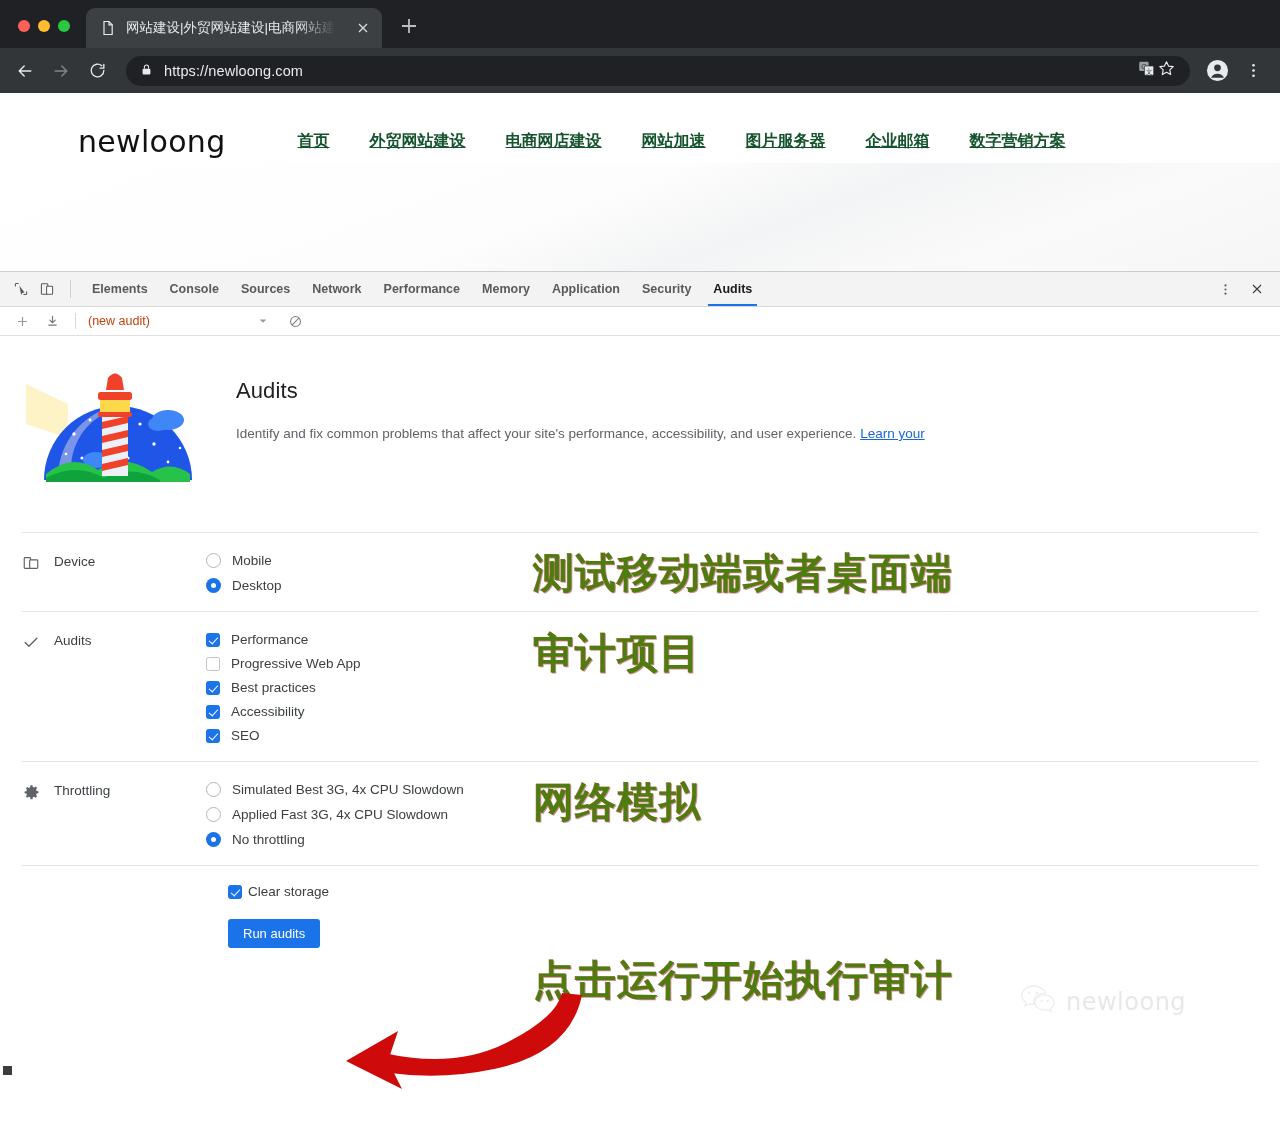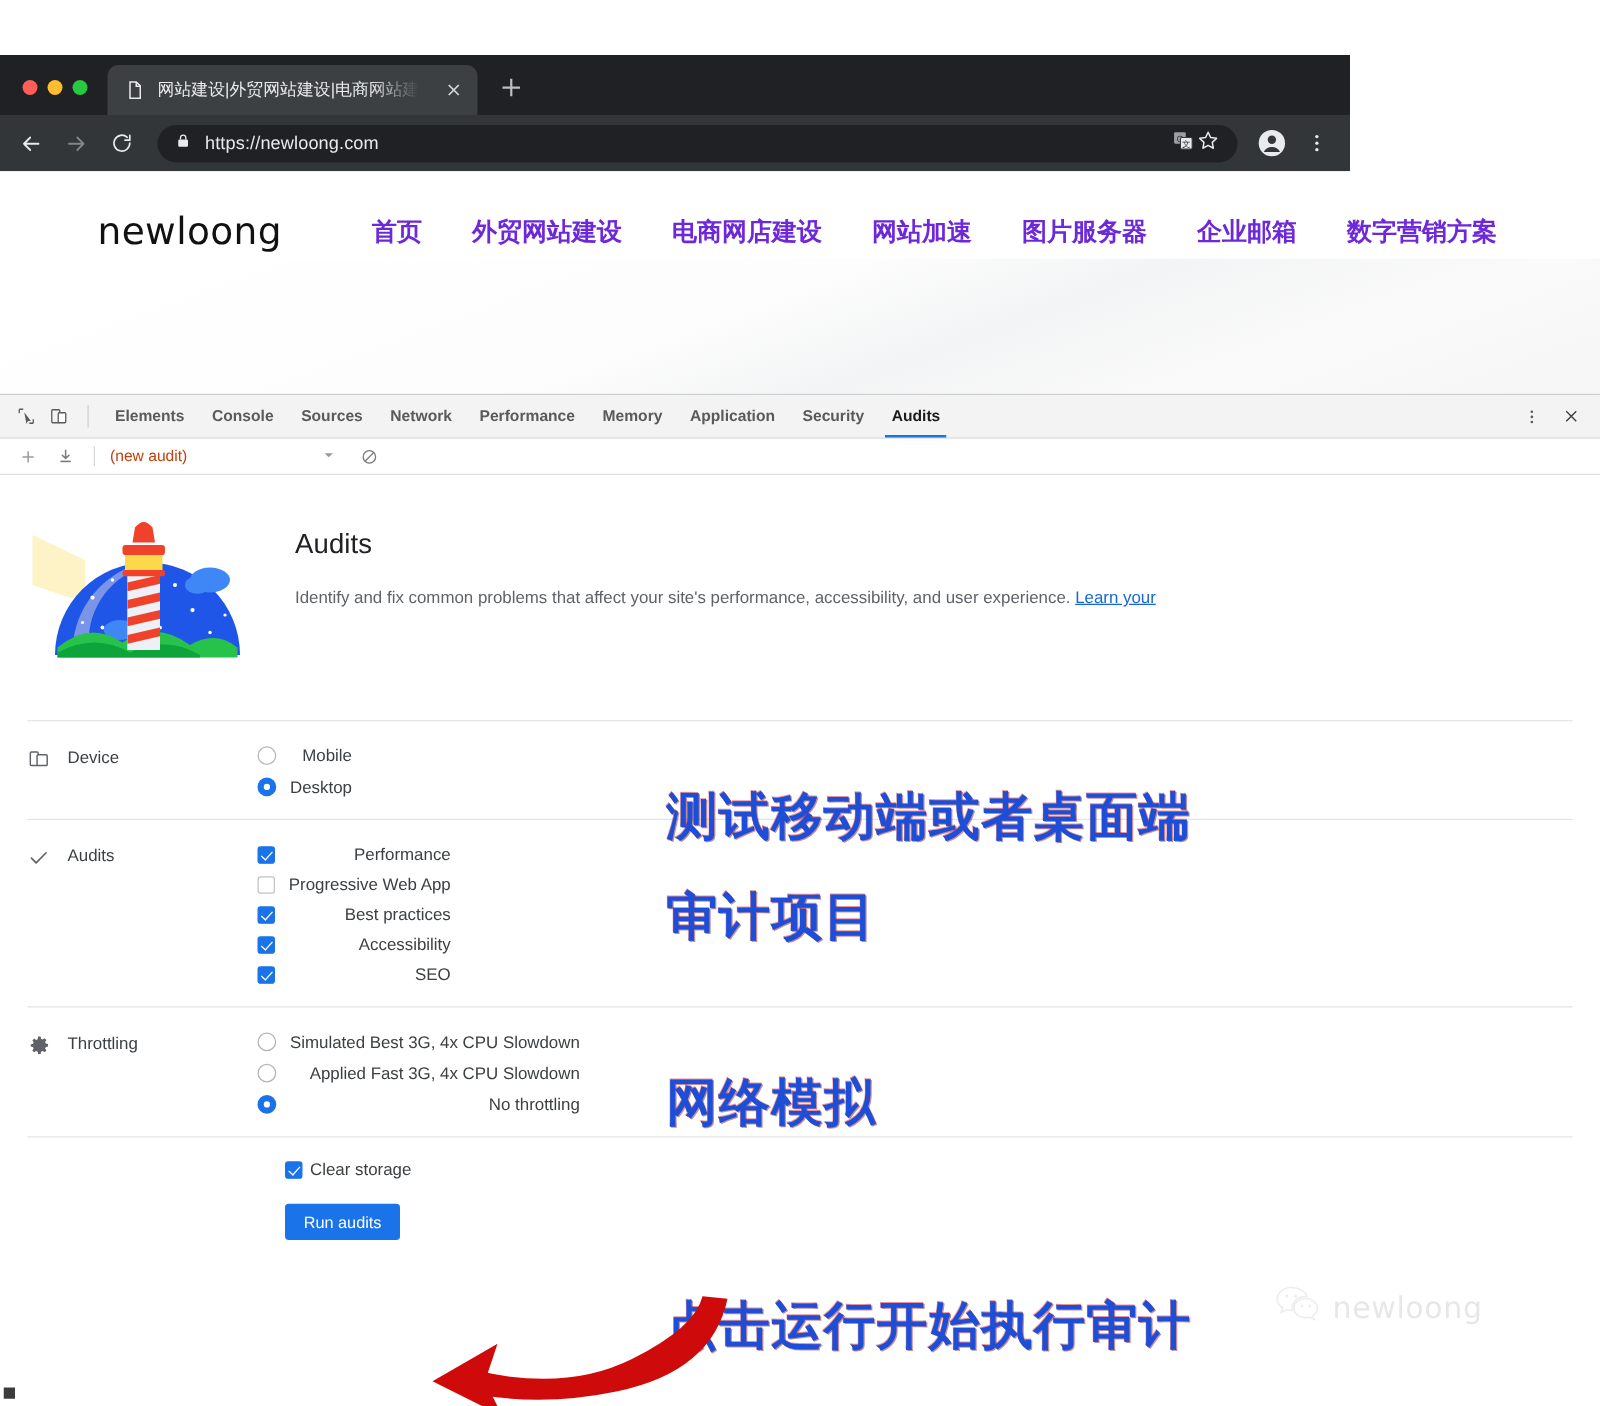--- a/index.html
+++ b/index.html
@@ -3,21 +3,21 @@
 <meta charset="utf-8">
 <style>
   * { box-sizing: border-box; margin: 0; padding: 0; }
   html, body {
     width: 1280px; height: 1125px;
     font-family: "Liberation Sans", "DejaVu Sans", sans-serif;
     background: #fff; overflow: hidden;
   }
 
   
-  .browser { width: 1080px; background: #c4b5fd; margin-top: 44px; }
+  .browser { width: 1280px; background: #c4b5fd; }
   .tabstrip { height: 48px; position: relative; background: #202124; display: flex; align-items: flex-end; }
   .traffic { display: flex; gap: 8px; padding: 0 0 16px 18px; align-items: center; }
   .dot { width: 12px; height: 12px; border-radius: 50%; }
   .dot.r { background: #ff5f57; }
   .dot.y { background: #febc2e; }
   .dot.g { background: #28c840; }
   .tab {
     height: 40px; width: 296px; margin-left: 16px;
     background: #3c4043; border-radius: 9px 9px 0 0;
     display: flex; align-items: center; padding: 0 10px 0 14px; gap: 10px;
@@ -45,21 +45,21 @@
 
   
   .page { height: 178px; position: relative; background: #fff; overflow: hidden; }
   .hero-sheen {
     position: absolute; left: 0; right: 0; top: 70px; bottom: 0;
     background: linear-gradient(160deg, #ffffff 0%, #fdfdfd 44%, #f3f4f5 60%, #fafafa 78%, #f6f6f7 100%);
   }
   .site-nav { position: relative; display: flex; align-items: center; height: 96px; padding-left: 78px; }
   .logo { font-family: "DejaVu Sans", sans-serif; font-size: 30px; letter-spacing: .3px; color: #111; font-weight: 400; }
   .menu { display: flex; align-items: center; gap: 40px; margin-left: 72px; }
-  .menu-item { font-size: 20px; color: #6d28d9; font-weight: 700; white-space: nowrap; }
+  .menu-item { font-size: 16px; color: #14532d; font-weight: 700; white-space: nowrap; text-decoration: underline; }
 
   
   .devtools { border-top: 1px solid #cdcdcd; background: #fff; height: 848px; position: relative; }
   .dt-tabs {
     height: 35px; display: flex; align-items: center;
     border-bottom: 1px solid #d7d7d7; background: #f3f3f3; padding-left: 8px;
   }
   .dt-icon-btn { width: 26px; height: 26px; display: flex; align-items: center; justify-content: center; }
   .dt-sep { width: 1px; height: 18px; background: #d0d0d0; margin: 0 10px; }
   .dt-tab {
@@ -90,21 +90,21 @@
   .head-desc { margin-top: 22px; font-size: 13.5px; color: #5f6368; }
   .head-desc a { color: #1967d2; text-decoration: underline; }
 
   .hr { height: 1px; background: #e4e4e4; margin: 0 22px; }
 
   .sect { display: flex; padding: 20px 0 18px 22px; position: relative; }
   .sect-label { width: 184px; flex: 0 0 184px; display: flex; align-items: flex-start; gap: 14px; padding-top: 1px; }
   .sect-label-txt { font-size: 13.5px; color: #3c4043; }
   .sect-ico { width: 18px; height: 18px; flex: 0 0 18px; display: flex; align-items: center; justify-content: center; }
   .opts { display: flex; flex-direction: column; gap: 10px; }
-  .opt { display: flex; align-items: center; gap: 11px; justify-content: space-between; }
+  .opt { display: flex; align-items: center; gap: 11px; }
   .opt-txt { font-size: 13.5px; color: #3c4043; white-space: nowrap; }
 
   .radio { width: 15px; height: 15px; border-radius: 50%; border: 1.5px solid #b5b5b5; background: #fff; flex: 0 0 15px; position: relative; }
   .radio.on { border: none; background: #1a73e8; }
   .radio.on::after { content: ""; position: absolute; left: 5px; top: 5px; width: 5px; height: 5px; border-radius: 50%; background: #fff; }
 
   .cbox { width: 14px; height: 14px; border-radius: 2.5px; border: 1.5px solid #c2c2c2; background: #fff; flex: 0 0 14px; position: relative; }
   .cbox.on { background: #1a73e8; border-color: #1a73e8; }
   .cbox.on::after {
     content: ""; position: absolute; left: 4px; top: 1px; width: 4px; height: 8px;
@@ -113,25 +113,24 @@
 
   .runrow { padding: 18px 0 0 22px; }
   .run-line { display: flex; align-items: center; gap: 6px; padding-left: 206px; }
   .run-btn {
     margin: 20px 0 0 206px; background: #1a73e8; color: #fff; font-size: 13px;
     border: none; border-radius: 3px; padding: 7px 15px; display: inline-block;
   }
 
   
   .anno {
-    position: absolute; color: #1d4ed8; font-weight: 700; white-space: nowrap;
+    position: absolute; color: #4d7c0f; font-weight: 700; white-space: nowrap;
     font-family: Liberation Serif, serif;
     text-shadow: 1px 1px 0 rgba(140,0,10,.45), -0.5px -0.5px 0 rgba(220,40,40,.5);
     letter-spacing: 1px;
-    margin-top: 36px;
   }
   .anno-arrow { position: absolute; pointer-events: none; }
   .watermark { position: absolute; display: flex; align-items: center; gap: 10px; opacity: .35; }
   .wm-txt { font-size: 24px; color: #b9bcc0; font-family: "DejaVu Sans", sans-serif; letter-spacing: .5px; }
   .scroll-nub { position: absolute; left: 3px; bottom: 44px; width: 9px; height: 9px; background: #1a1a1a; opacity: .85; }
 </style>
 </head>
 <body>
 
 <div class="browser">

